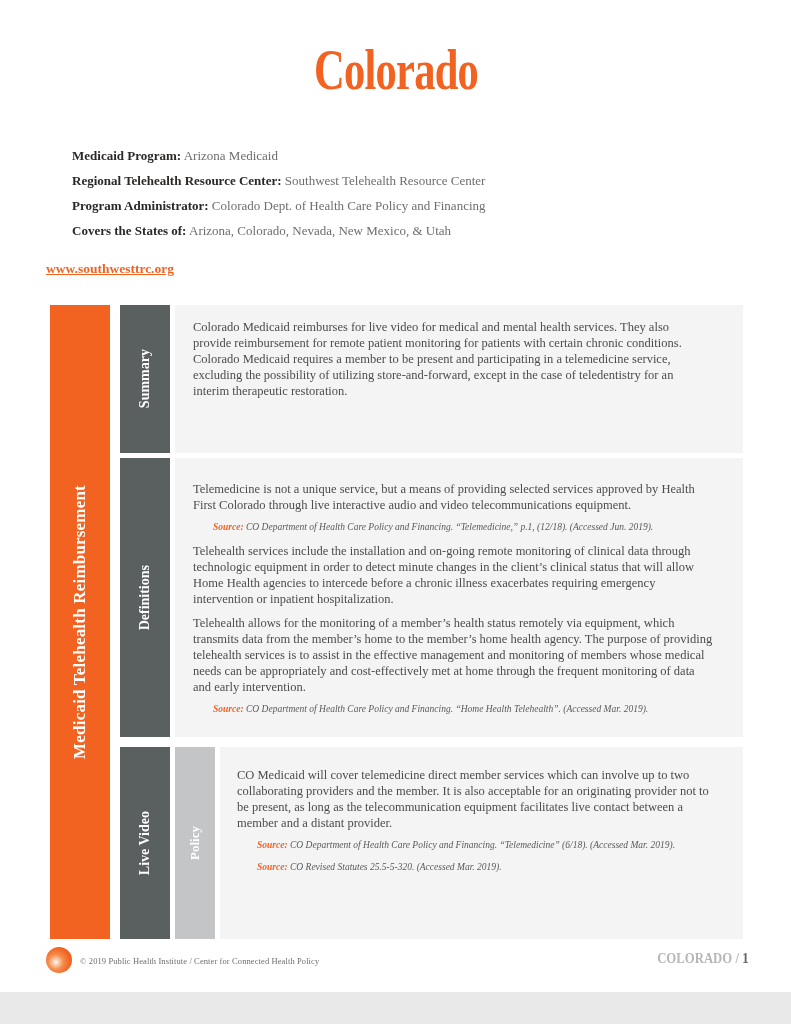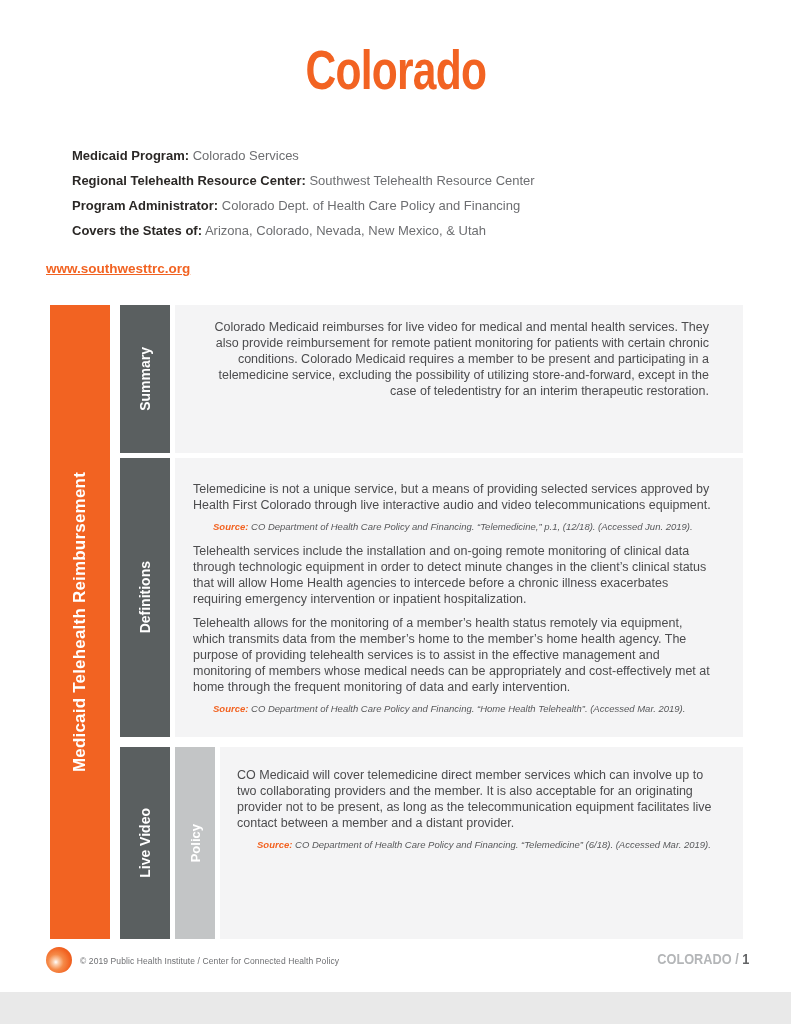--- a/index.html
+++ b/index.html
@@ -6,21 +6,21 @@
     --orange:#F26322;
     --darkbar:#5A5F60;
     --policybar:#C3C5C6;
     --contentbg:#F4F4F5;
     --body-text:#4C4C4E;
     --muted:#6D6E71;
   }
   *{box-sizing:border-box;}
   html,body{margin:0;padding:0;background:#e9e9e9;}
   body{font-family:"Liberation Sans","DejaVu Sans",sans-serif;}
-  .page{position:relative;width:791px;height:992px;background:#ffffff;margin:0 auto;overflow:hidden;}
+  .page{position:relative;width:791px;height:992px;background:#ffffff;margin:0 auto;overflow:hidden;font-family:Liberation Serif, serif;}
 
   
   .title{position:absolute;top:42px;left:0;right:0;text-align:center;margin:0;}
   .title-inner{display:inline-block;font-size:56px;font-weight:bold;color:var(--orange);
     transform:scaleX(0.76);transform-origin:center;letter-spacing:-1px;line-height:1;}
 
   
   .hdr{position:absolute;left:46px;top:149px;font-size:13px;}
   .hdr .field{margin:0 0 12px 0;color:var(--muted);line-height:13px;}
   .hdr .lbl{font-weight:bold;color:#2B2826;padding-left:26px;}
@@ -38,21 +38,21 @@
   .row-summary{height:148px;margin-bottom:5px;}
   .row-definitions{height:279px;margin-bottom:10px;}
   .row-livevideo{flex:1;}
   .label-bar{width:50px;flex:none;background:var(--darkbar);margin-right:5px;
     display:flex;align-items:center;justify-content:center;}
   .label-bar .vtext{color:#fff;font-weight:bold;font-size:14px;}
   .policy-bar{width:40px;flex:none;background:var(--policybar);margin-right:5px;
     display:flex;align-items:center;justify-content:center;}
   .policy-bar .vtext{color:#fff;font-weight:bold;font-size:13px;}
   .content{flex:1;background:var(--contentbg);}
-  .row-summary .content{padding:14px 34px 0 18px;text-align:right;}
+  .row-summary .content{padding:14px 34px 0 18px;}
   .row-definitions .content{padding:23px 30px 0 18px;}
   .row-livevideo .content{padding:20px 28px 0 17px;}
 
   .para{font-size:12.5px;line-height:16px;color:var(--body-text);margin:0 0 8px 0;}
   .source{font-size:9.5px;line-height:12px;font-style:italic;color:#58595B;margin:0 0 10px 20px;}
   .source .src-lbl{font-weight:bold;color:var(--orange);}
 
   
   .footer-logo{position:absolute;left:46px;top:947px;width:26px;height:26px;border-radius:50%;
     background:radial-gradient(circle at 38% 58%, #ffffff 0%, #fcd0b0 12%, #f58a48 35%, #F26322 65%, #dd5414 100%);}
@@ -63,21 +63,21 @@
   .fp-num{color:#636466;}
 </style>
 </head>
 <body>
 
 <div class="page">
 
   <h1 class="title"><span class="title-inner">Colorado</span></h1>
 
   <div class="hdr">
-    <p class="field"><span class="lbl">Medicaid Program:</span> <span class="val">Colorado Services</span></p>
+    <p class="field"><span class="lbl">Medicaid Program:</span> <span class="val">Arizona Medicaid</span></p>
     <p class="field"><span class="lbl">Regional Telehealth Resource Center:</span> <span class="val">Southwest Telehealth Resource Center</span></p>
     <p class="field"><span class="lbl">Program Administrator:</span> <span class="val">Colorado Dept. of Health Care Policy and Financing</span></p>
     <p class="field"><span class="lbl">Covers the States of:</span> <span class="val">Arizona, Colorado, Nevada, New Mexico, &amp; Utah</span></p>
     <a class="site-link">www.southwesttrc.org</a>
   </div>
 
   <div class="matrix">
     <div class="cat-bar">
       <span class="vtext">Medicaid Telehealth Reimbursement</span>
     </div>
@@ -108,20 +108,21 @@
       <div class="row row-livevideo">
         <div class="label-bar">
           <span class="vtext">Live Video</span>
         </div>
         <div class="policy-bar">
           <span class="vtext">Policy</span>
         </div>
         <div class="content">
           <p class="para">CO Medicaid will cover telemedicine direct member services which can involve up to two collaborating providers and the member.  It is also acceptable for an originating provider not to be present, as long as the telecommunication equipment facilitates live contact between a member and a distant provider.</p>
           <p class="source"><span class="src-lbl">Source:</span> <span>CO Department of Health Care Policy and Financing.  “Telemedicine” (6/18).  (Accessed Mar. 2019).</span></p>
+          <p class="source"><span class="src-lbl">Source:</span> <span>CO Revised Statutes 25.5-5-320. (Accessed Mar. 2019).</span></p>
         </div>
       </div>
 
     </div>
   </div>
 
   <div class="footer-logo"></div>
   <div class="footer-copy">© 2019 Public Health Institute / Center for Connected Health Policy</div>
   <div class="footer-page"><span class="fp-state">COLORADO</span><span class="fp-sep"> / </span><span class="fp-num">1</span></div>
 

